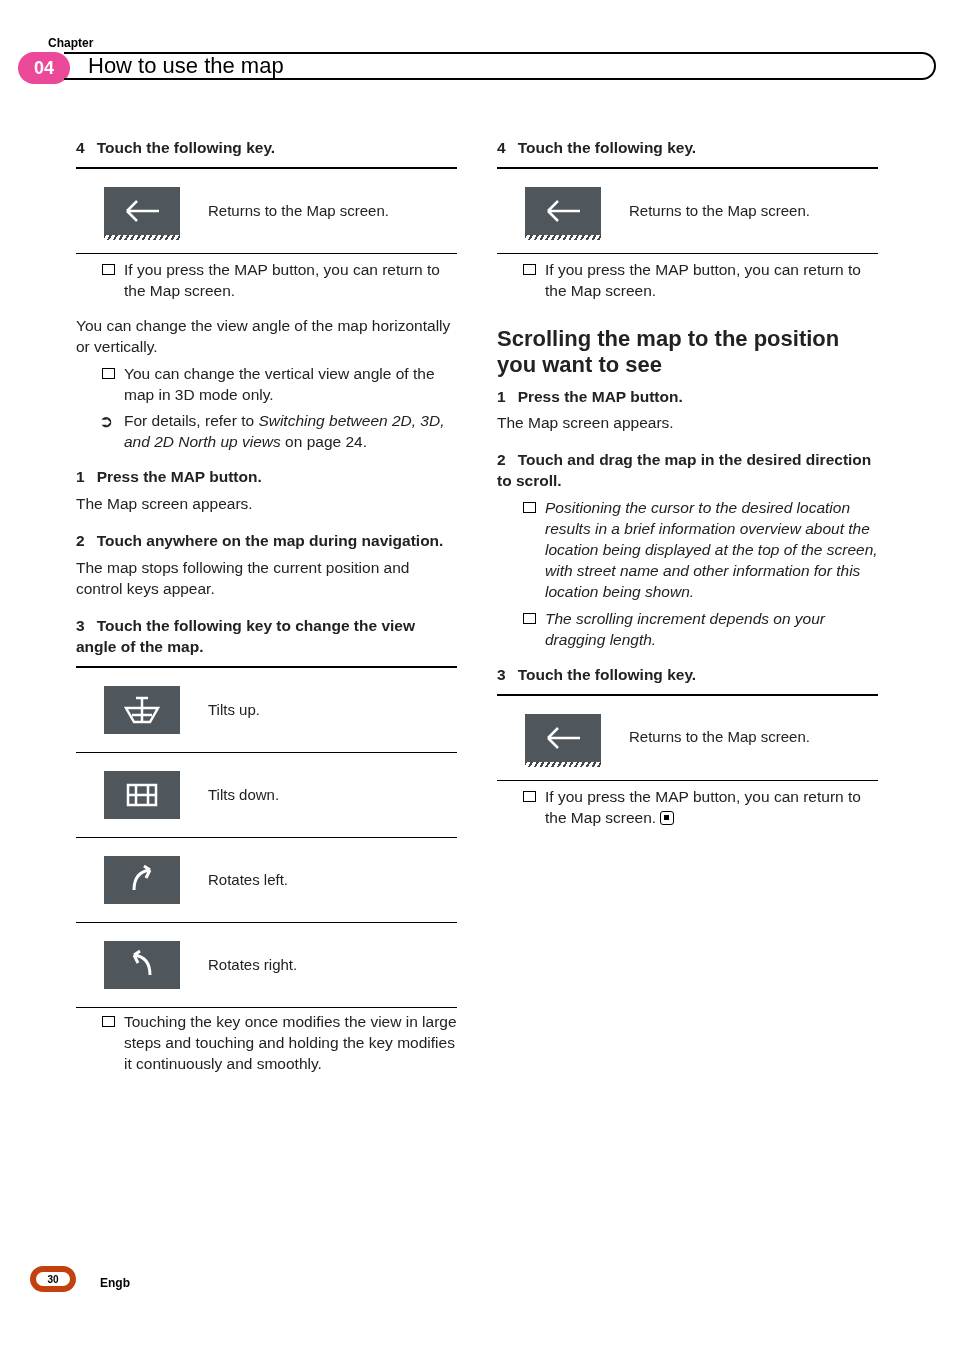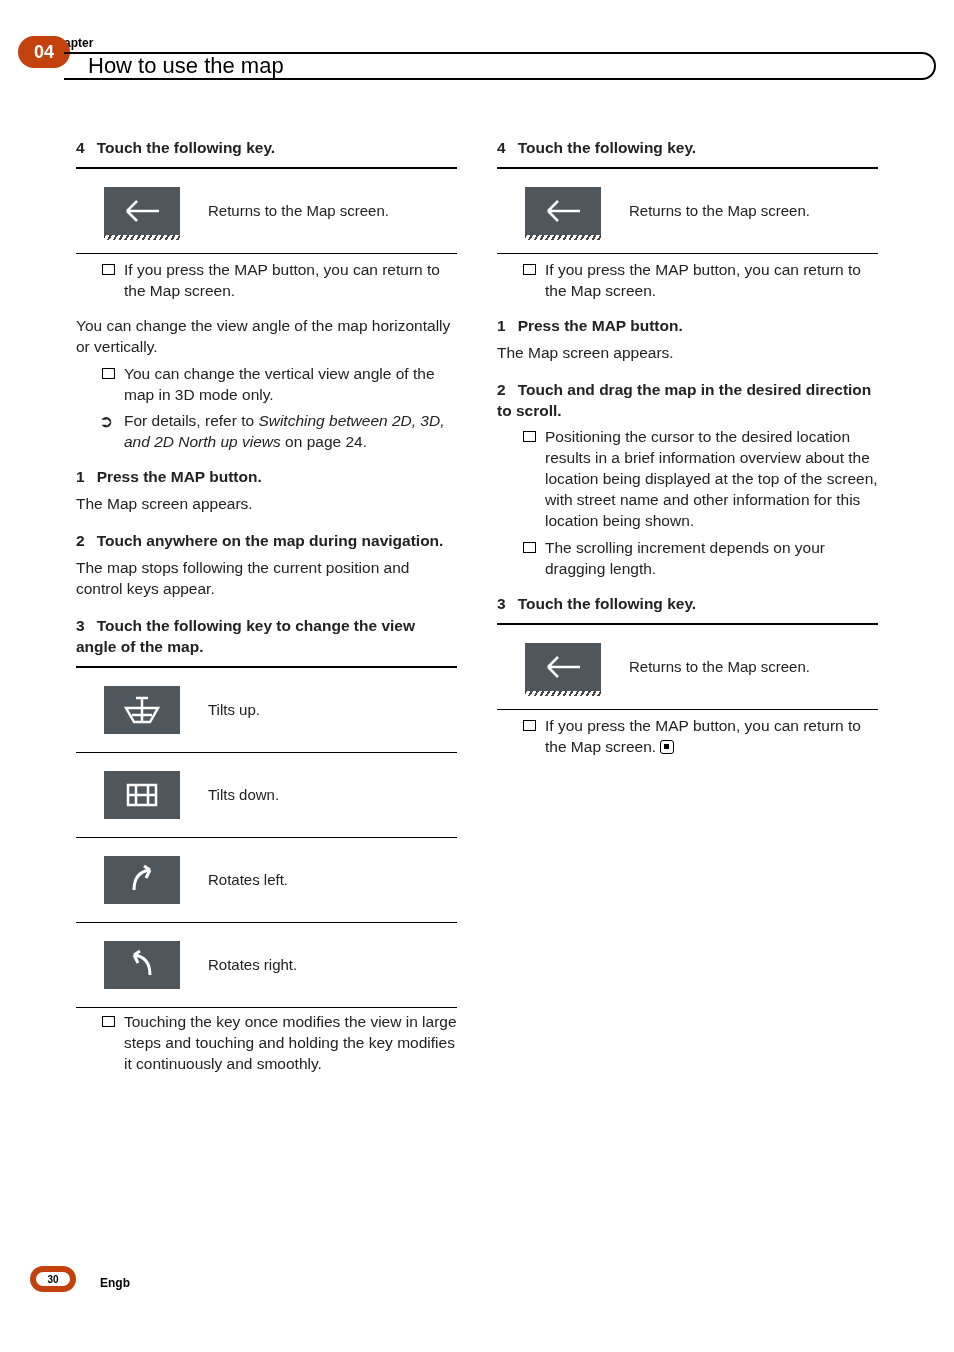--- a/index.html
+++ b/index.html
@@ -2,22 +2,22 @@
 <html><head>
 <meta charset="utf-8">
 <style>
   * { box-sizing: border-box; margin: 0; padding: 0; }
   html, body { width: 954px; height: 1352px; background: #fff; }
   body { font-family: "Helvetica Neue", Helvetica, Arial, sans-serif; color: #000; position: relative; }
 
   
   .chapter-label { position: absolute; left: 48px; top: 36px; font-size: 12px; font-weight: 700; }
   .chapter-pill {
-    position: absolute; left: 18px; top: 36px; width: 52px; height: 32px;
-    background: #c2410c; color: #fff; border-radius: 16px;
+    position: absolute; left: 18px; top: 52px; width: 52px; height: 32px;
+    background: #ec4899; color: #fff; border-radius: 16px;
     display: flex; align-items: center; justify-content: center;
     font-weight: 700; font-size: 18px;
   }
   .title-bar {
     position: absolute; left: 64px; top: 52px; right: 18px; height: 28px;
     border: 2px solid #000; border-left: none; border-radius: 0 16px 16px 0;
     display: flex; align-items: center; padding-left: 24px;
     font-weight: 400; font-size: 22px;
   }
 
@@ -180,30 +180,31 @@
       <div class="icon-desc">Returns to the Map screen.</div>
     </div>
     <hr class="hr-thin">
 
     <ul class="notes">
       <li class="box">
         <span>If you press the </span><span class="bold">MAP</span><span> button, you can return to the Map screen.</span>
       </li>
     </ul>
 
+    <h2 class="sec">Scrolling the map to the position you want to see</h2>
 
     <p class="step" style="margin-top:8px;">
       <span class="n">1</span><span>Press the MAP button.</span>
     </p>
     <p>The Map screen appears.</p>
 
     <p class="step" style="margin-top:16px;">
       <span class="n">2</span><span>Touch and drag the map in the desired direction to scroll.</span>
     </p>
-    <ul class="notes" style="">
+    <ul class="notes" style="font-style:italic;">
       <li class="box">Positioning the cursor to the desired location results in a brief information overview about the location being displayed at the top of the screen, with street name and other information for this location being shown.</li>
       <li class="box">The scrolling increment depends on your dragging length.</li>
     </ul>
 
     <p class="step" style="margin-top:12px;">
       <span class="n">3</span><span>Touch the following key.</span>
     </p>
     <hr class="hr">
     <div class="icon-row">
       <div class="icon-box hatched">

